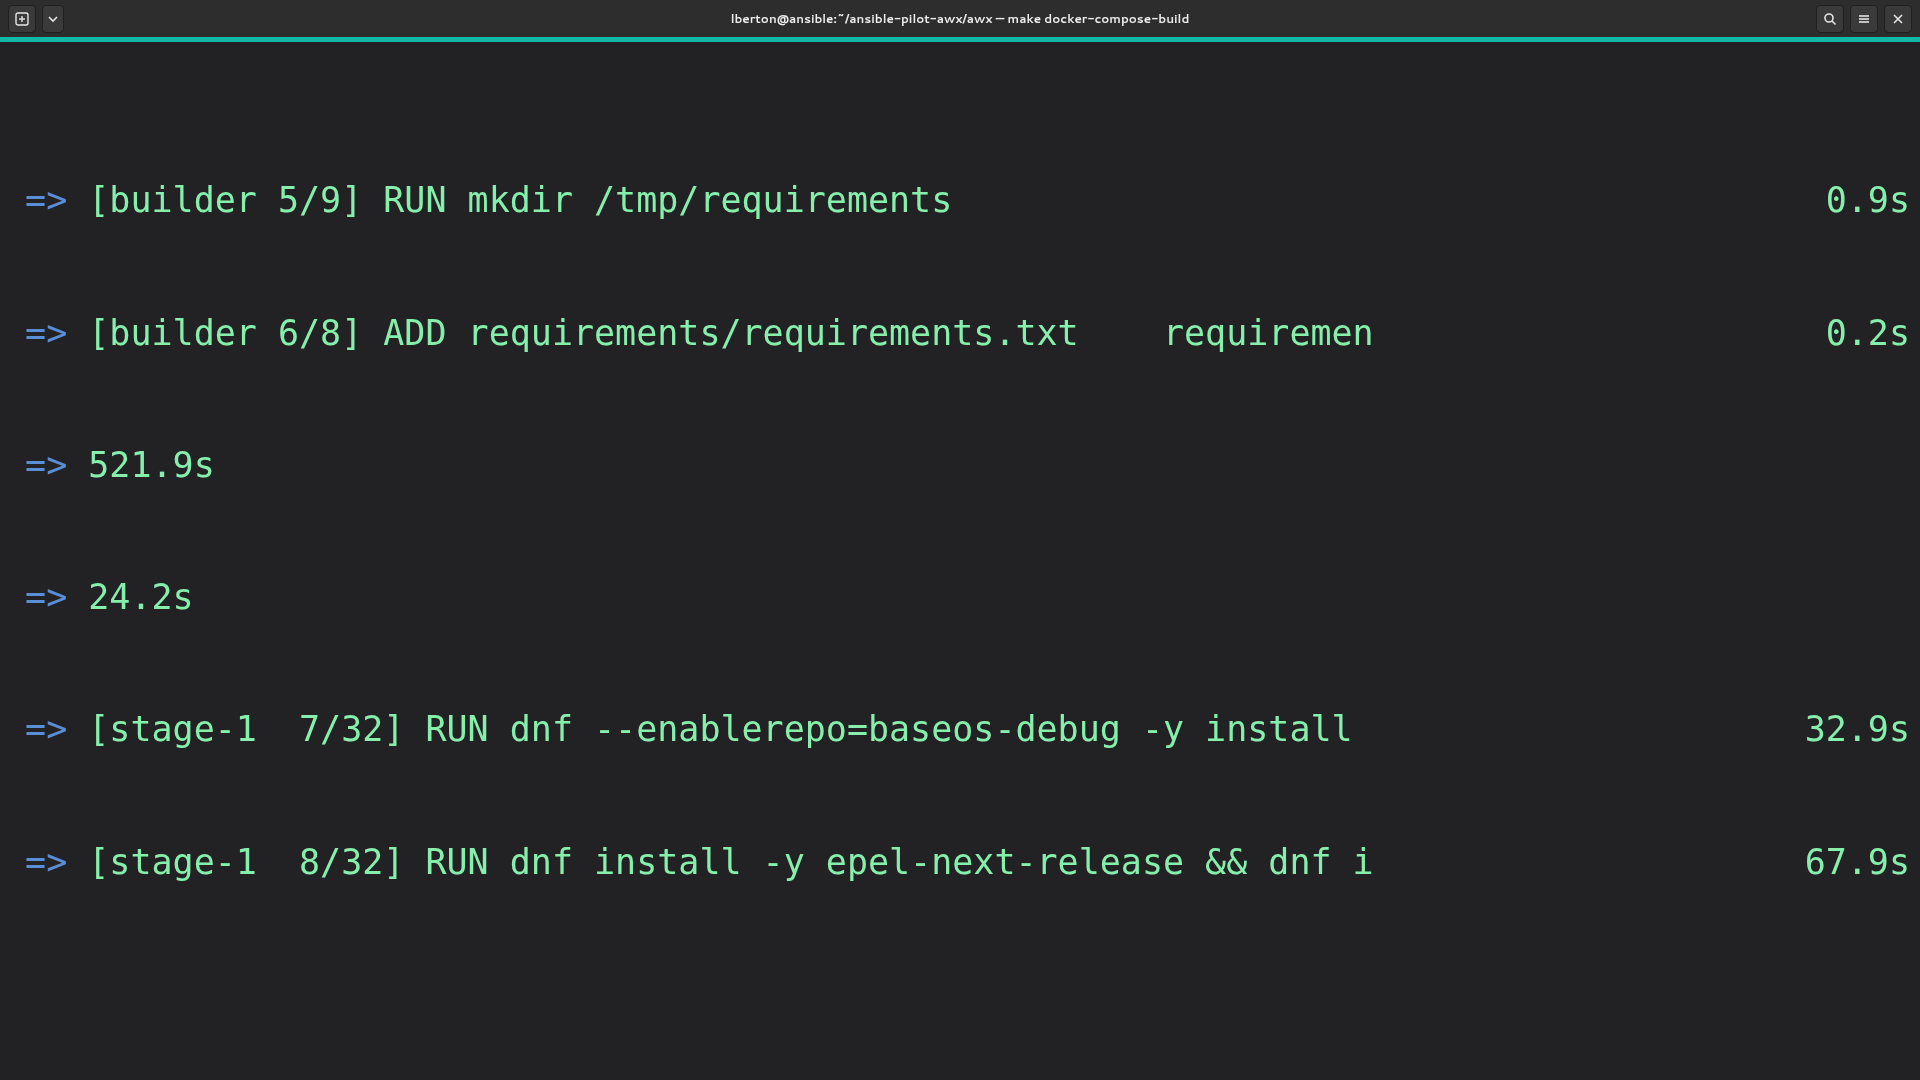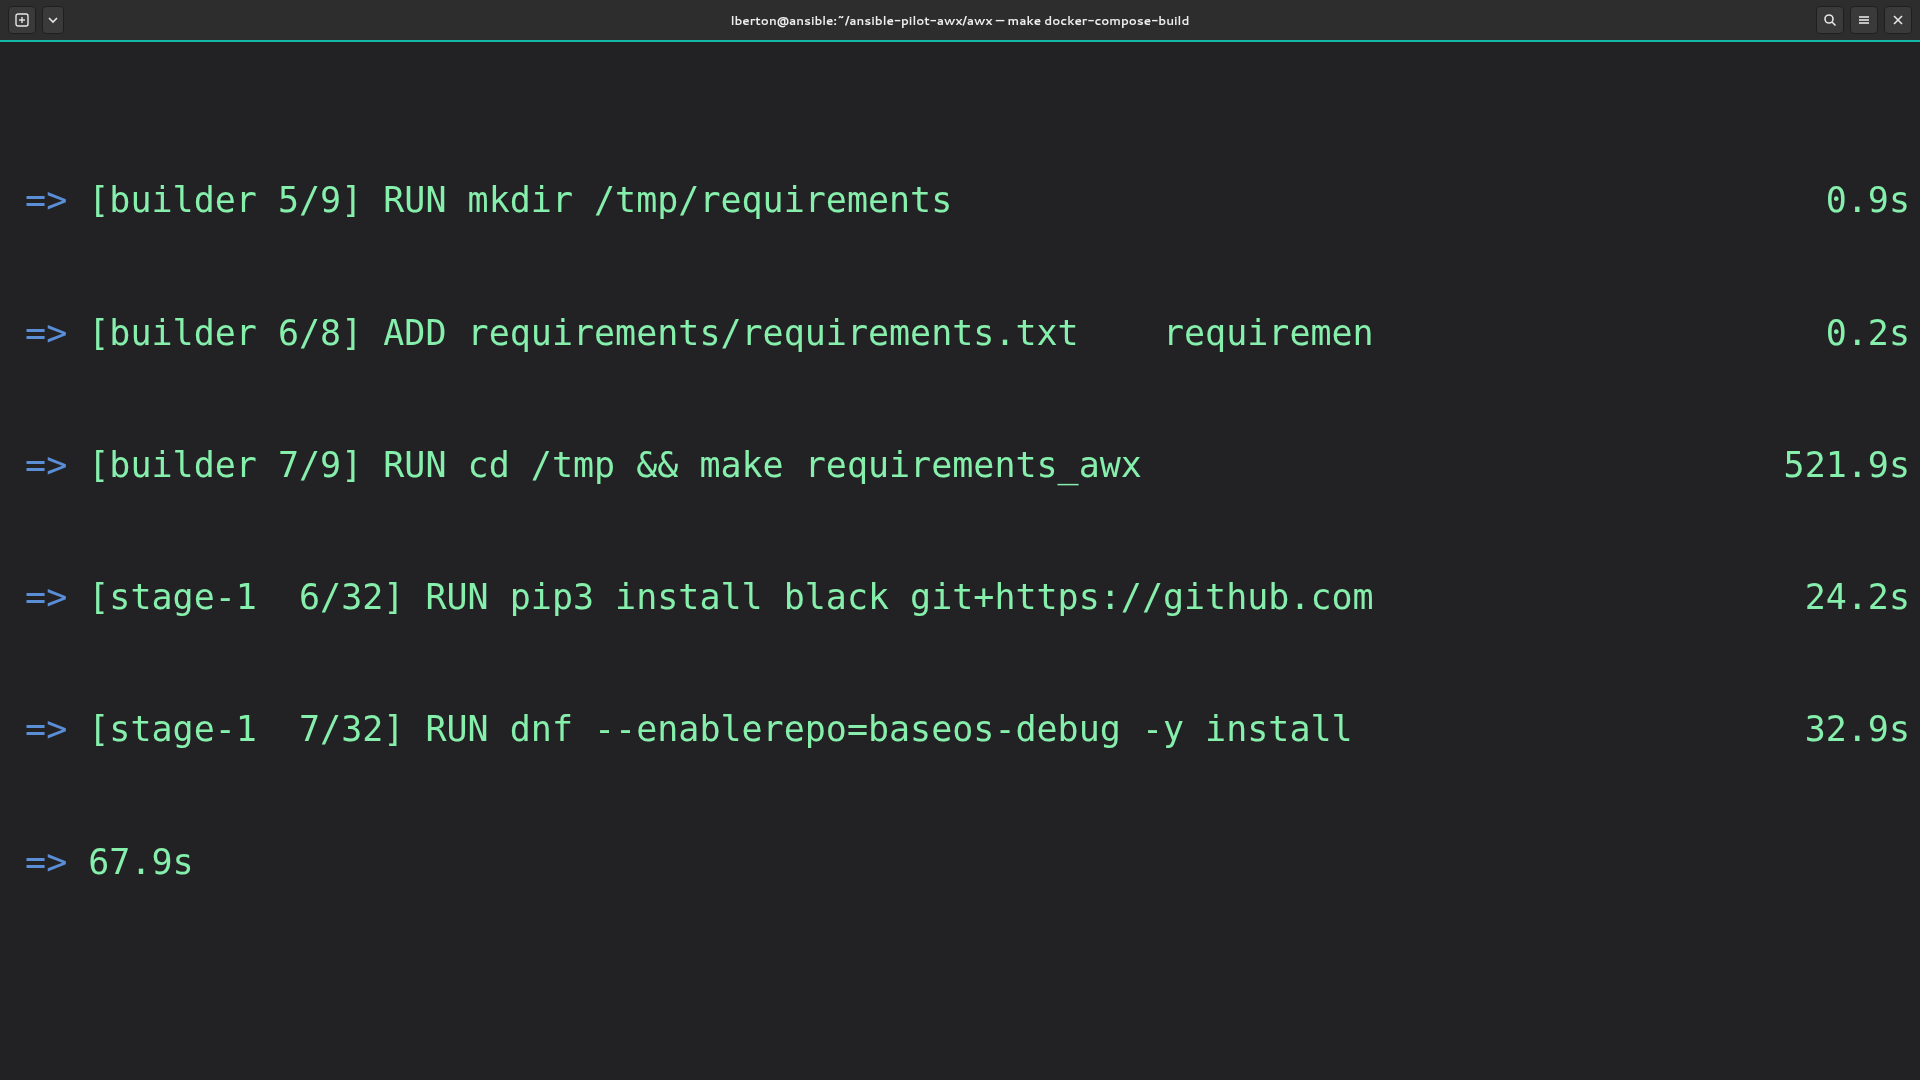--- a/index.html
+++ b/index.html
@@ -6,21 +6,21 @@
   html, body {
     width: 1920px;
     height: 1080px;
     overflow: hidden;
     background: #000;
     font-family: "DejaVu Sans Mono", "Liberation Mono", Consolas, monospace;
   }
   .titlebar {
     height: 42px;
     background: #2d2d2d;
-    border-bottom: 2px solid #14b8a6;
+    border-bottom: 5px solid #14b8a6;
     display: flex;
     align-items: center;
     padding: 0 8px;
     color: #d0d0d0;
     font-family: Cantarell, "DejaVu Sans", sans-serif;
     font-size: 12px;
     position: relative;
   }
   .titlebar-left { display: flex; gap: 6px; align-items: center; }
   .titlebar-right { display: flex; gap: 6px; align-items: center; margin-left: auto; }
@@ -115,35 +115,34 @@
     <span class="mid blue">[builder 5/9] RUN mkdir /tmp/requirements</span>
     <span class="right blue">0.9s</span>
   </div>
   <div class="row">
     <span class="left arrow"> =&gt; </span>
     <span class="mid blue">[builder 6/8] ADD requirements/requirements.txt    requiremen</span>
     <span class="right blue">0.2s</span>
   </div>
   <div class="row">
     <span class="left arrow"> =&gt; </span>
-    <span class="mid blue">[builder 7/9] RUN cd /tmp &amp;&amp; make requirements_awx</span>
     <span class="right blue">521.9s</span>
   </div>
   <div class="row">
     <span class="left arrow"> =&gt; </span>
-    <span class="mid blue">[stage-1  6/32] RUN pip3 install black git+https://github.com</span>
     <span class="right blue">24.2s</span>
   </div>
   <div class="row">
     <span class="left arrow"> =&gt; </span>
     <span class="mid blue">[stage-1  7/32] RUN dnf --enablerepo=baseos-debug -y install</span>
     <span class="right blue">32.9s</span>
   </div>
   <div class="row">
     <span class="left arrow"> =&gt; </span>
+    <span class="mid blue">[stage-1  8/32] RUN dnf install -y epel-next-release &amp;&amp; dnf i</span>
     <span class="right blue">67.9s</span>
   </div>
   
   
 
   
   
   
   
   

